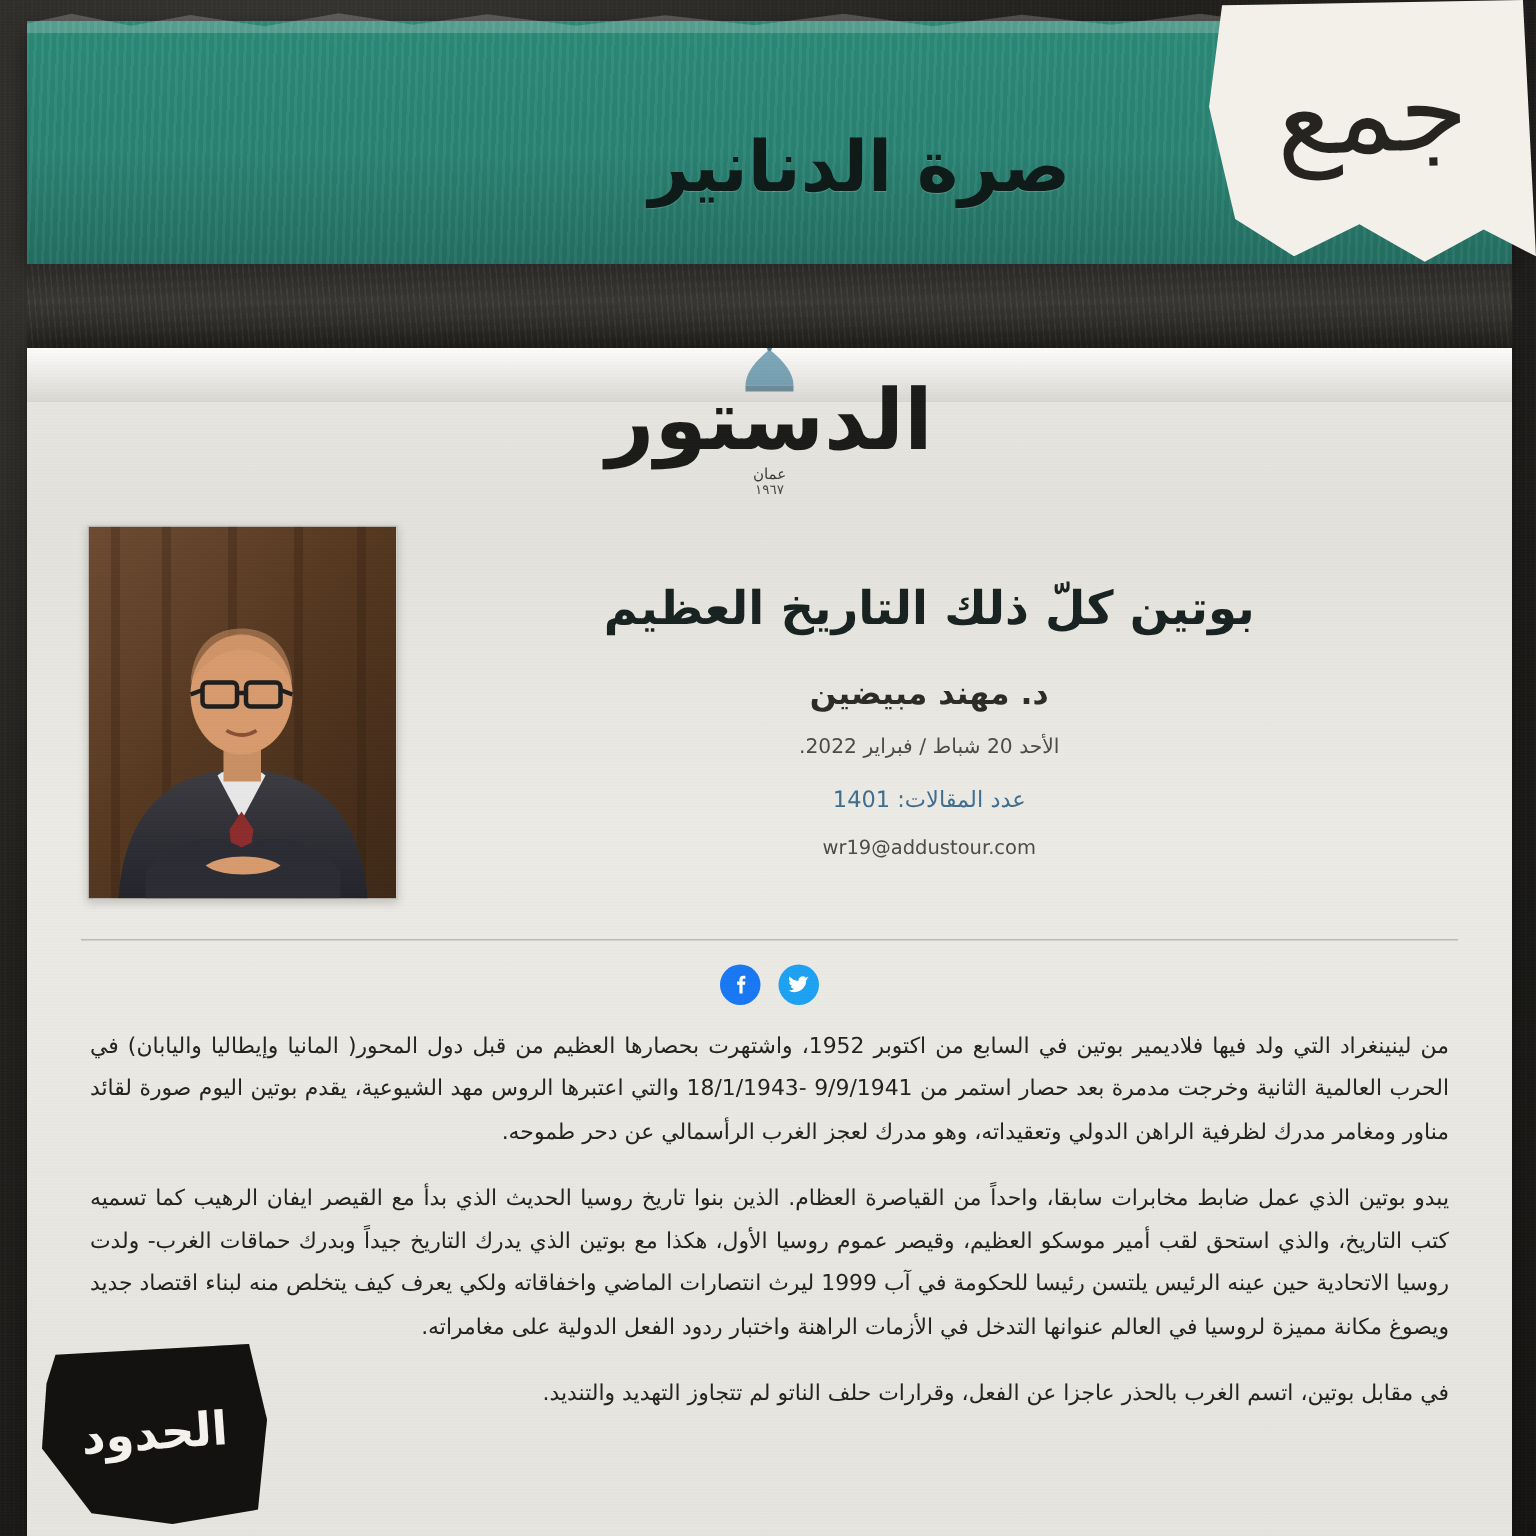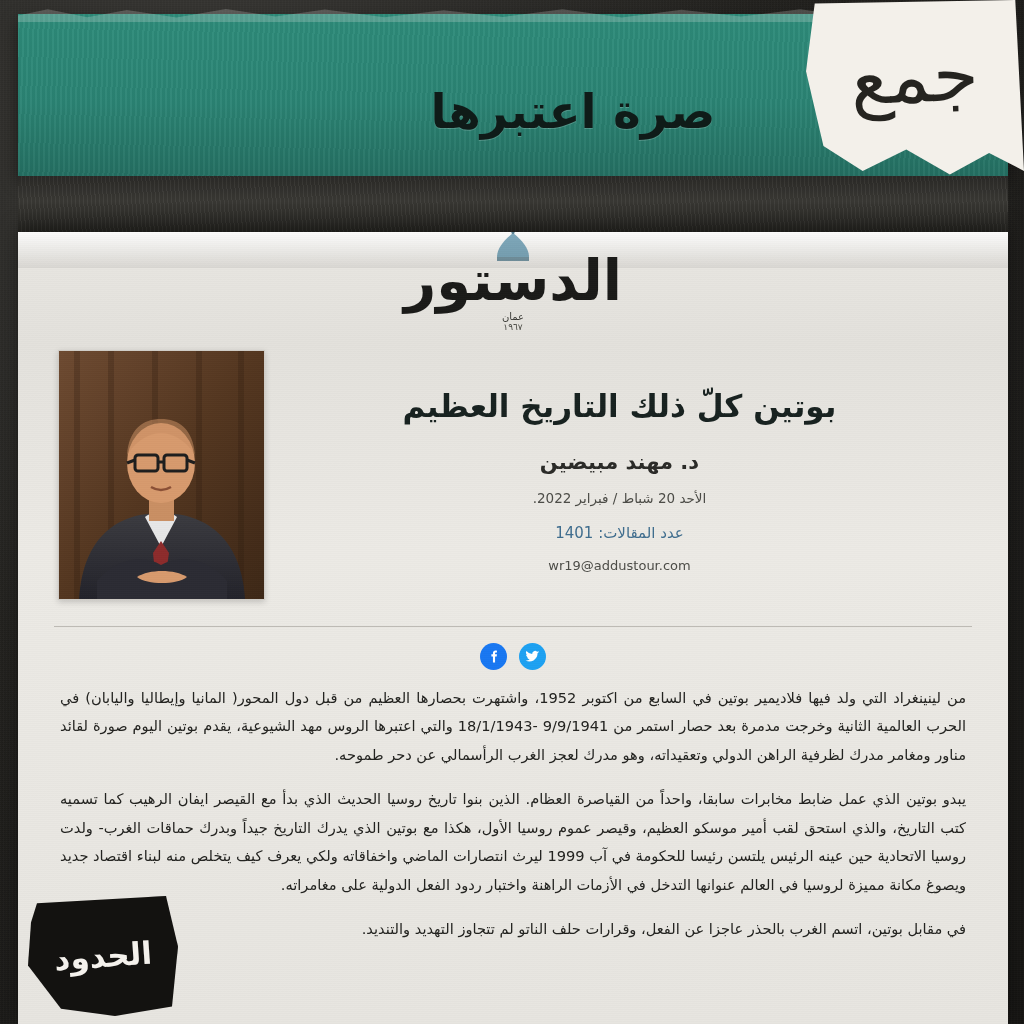--- a/index.html
+++ b/index.html
@@ -295,21 +295,21 @@
     transform: rotate(-4deg);
     font-family: "DejaVu Sans", sans-serif;
   }
 </style>
 </head>
 <body>
 
 <div class="stage">
 
   <div class="banner">
-    <div class="banner-title">صرة اعتبرها</div>
+    <div class="banner-title">صرة الدنانير</div>
   </div>
   <div class="banner-edge-top"></div>
 
   <div class="logo-patch">
     <div class="glyph">جمع</div>
   </div>
 
   <div class="asphalt"></div>
 
   <div class="page">

